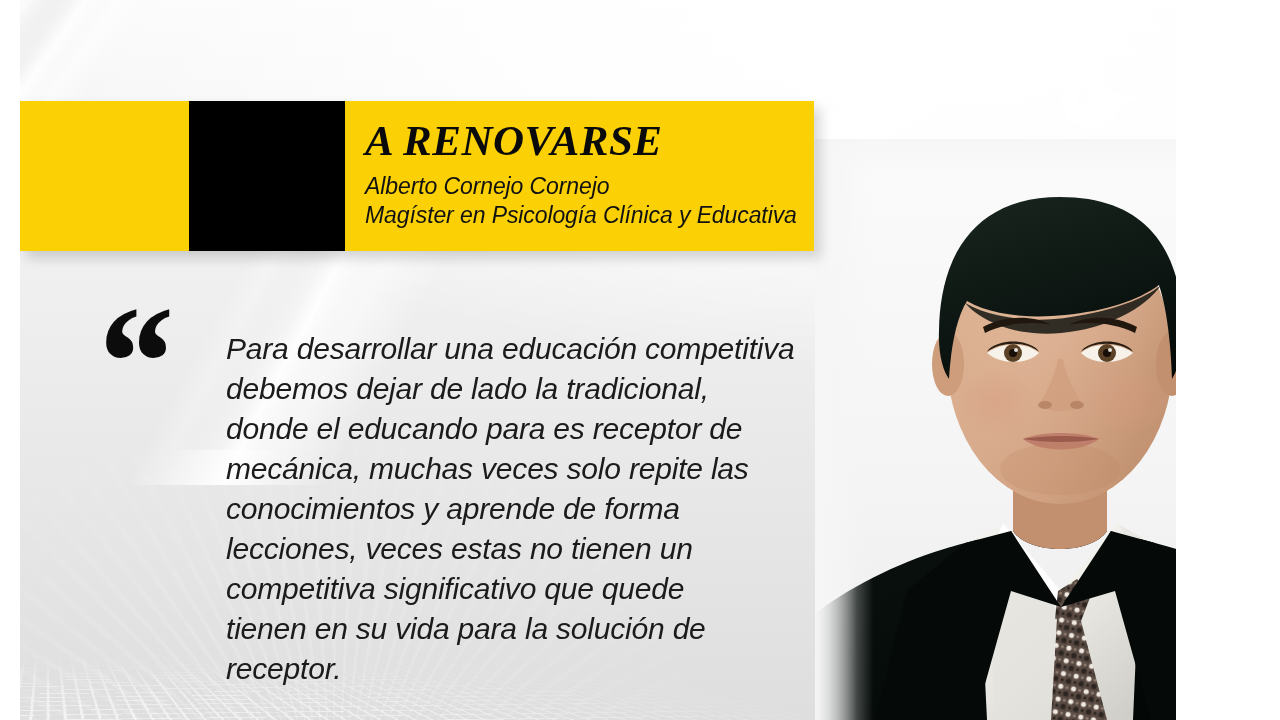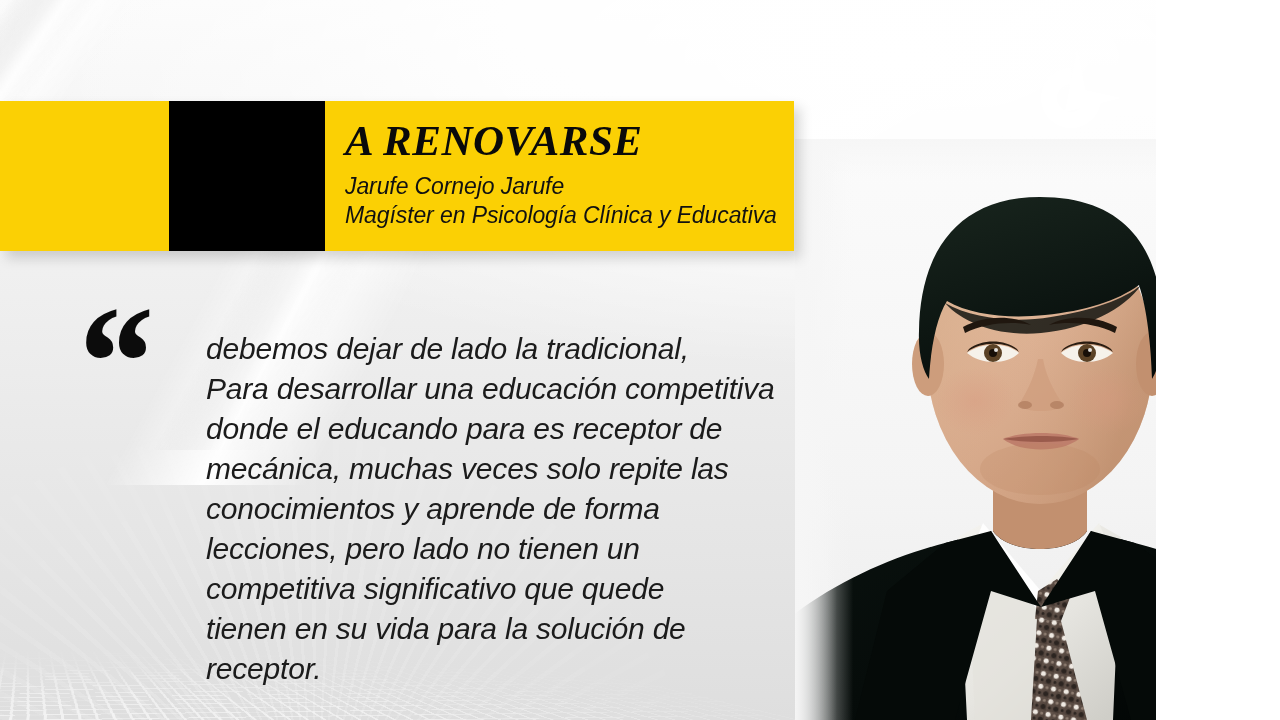--- a/index.html
+++ b/index.html
@@ -7,20 +7,21 @@
     padding: 0;
     background: #ffffff;
   }
   #stage {
     position: relative;
     width: 1156px;
     height: 720px;
     overflow: hidden;
     font-family: "Liberation Sans", sans-serif;
     background: #f2f2f2;
+    margin-left: 20px;
   }
 
   
   .bg-base {
     position: absolute;
     inset: 0;
     background:
       linear-gradient(180deg, #fbfbfb 0%, #f4f4f4 22%, #eeeeee 45%, #e9e9e9 62%, #e4e4e4 80%, #dedede 100%);
   }
   .bg-rightwash {
@@ -349,31 +350,31 @@
       <path d="M 52 22 A 30 30 0 1 0 82 52 L 66 52 A 14 14 0 1 1 52 38 Z" fill="#ffffff"></path>
       <path d="M 58 4 L 66 44 L 102 52 L 46 66 Z" fill="#ffffff"></path>
       <path d="M 46 66 L 66 44 L 58 4 L 54 42 Z" fill="#ffffff"></path>
     </svg>
   </div>
 
   <div class="header-band">
     <div class="header-black"></div>
     <div class="header-text">
       <div class="header-title">A RENOVARSE</div>
-      <div class="header-sub">Jarufe Cornejo Jarufe</div>
+      <div class="header-sub">Alberto Cornejo Cornejo</div>
       <div class="header-sub" style="padding-top:0">Magíster en Psicología Clínica y Educativa</div>
     </div>
   </div>
 
   <div class="quote-mark">“</div>
   <div class="quote-body">
+    <div class="quote-line">Para desarrollar una educación competitiva</div>
     <div class="quote-line">debemos dejar de lado la tradicional,</div>
-    <div class="quote-line">Para desarrollar una educación competitiva</div>
     <div class="quote-line">donde el educando para es receptor de</div>
     <div class="quote-line">mecánica, muchas veces solo repite las</div>
     <div class="quote-line">conocimientos y aprende de forma</div>
-    <div class="quote-line">lecciones, pero lado no tienen un</div>
+    <div class="quote-line">lecciones, veces estas no tienen un</div>
     <div class="quote-line">competitiva significativo que quede</div>
     <div class="quote-line">tienen en su vida para la solución de</div>
     <div class="quote-line">receptor.</div>
   </div>
 
 </div>
 
 </body></html>

